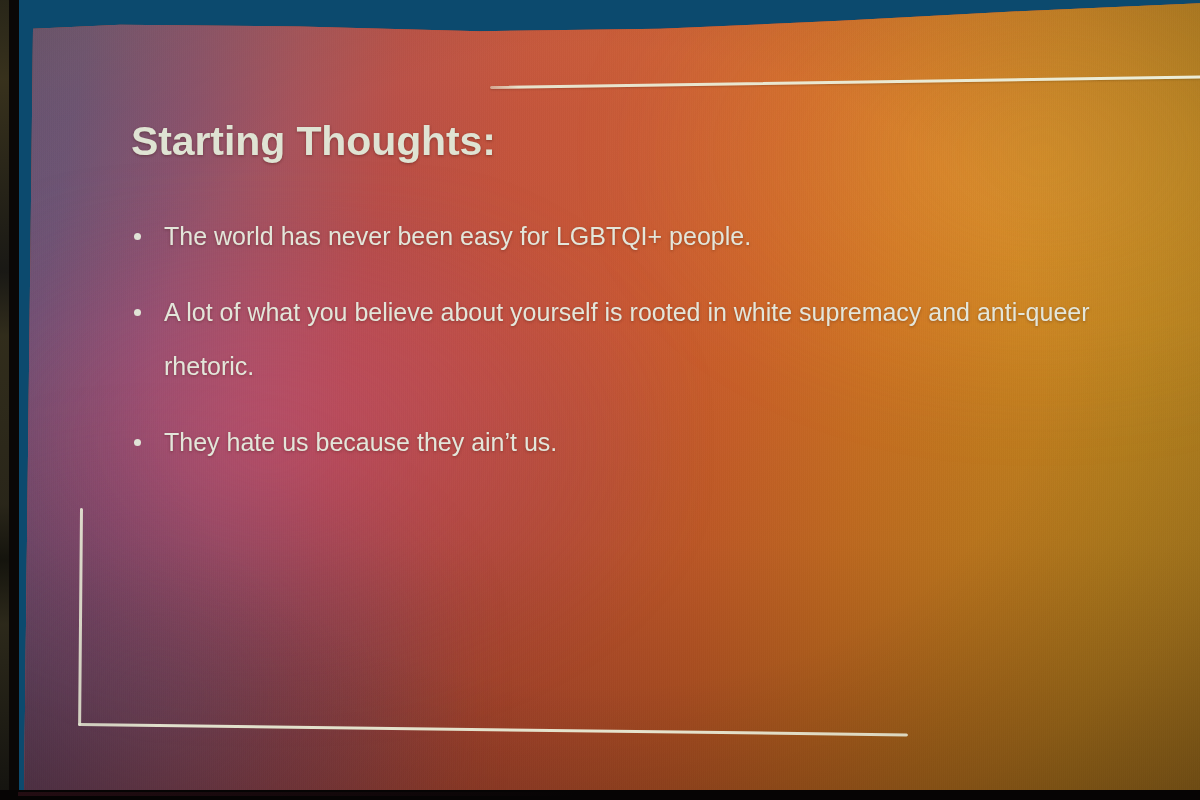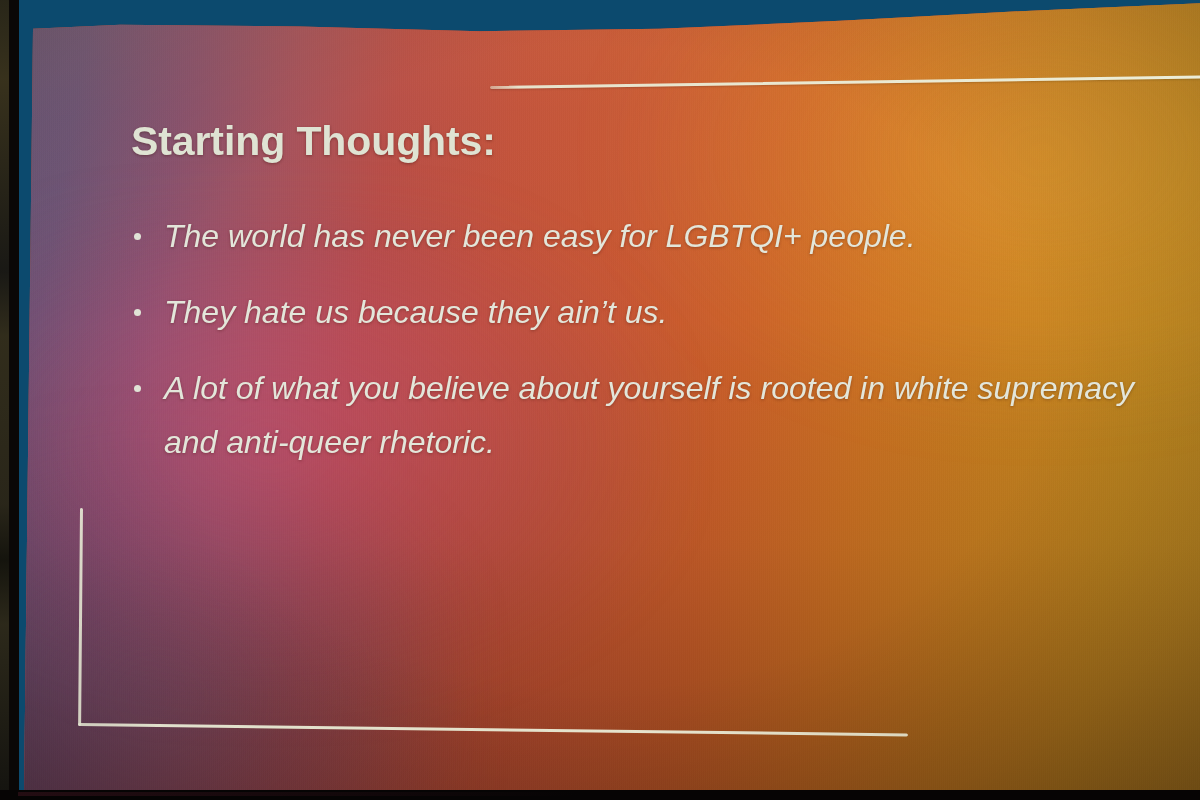--- a/index.html
+++ b/index.html
@@ -234,25 +234,24 @@
     top: 209px;
     width: 1040px;
     list-style: none;
     margin: 0;
     padding: 0;
   }
   .bullet-item {
     position: relative;
     padding-left: 36px;
     margin-bottom: 22px;
-    font-size: 32px;
+    font-size: 25px;
     line-height: 54px;
     color: #e3e6da;
     text-shadow: 0 1px 3px rgba(60,20,14,.34);
-    font-style: italic;
   }
   .bullet-item:last-child { margin-bottom: 0; }
   .bullet-dot {
     position: absolute;
     left: 6px;
     top: 24px;
     width: 7px;
     height: 7px;
     border-radius: 50%;
     background: #e0e3d6;
@@ -302,25 +301,25 @@
 
       <div id="slide-title">Starting Thoughts:</div>
 
       <ul id="bullet-list">
         <li class="bullet-item">
           <span class="bullet-dot"></span>
           <span class="bullet-text">The world has never been easy for LGBTQI+ people.</span>
         </li>
         <li class="bullet-item">
           <span class="bullet-dot"></span>
-          <span class="bullet-text">They hate us because they ain’t us.</span>
+          <span class="bullet-text">A lot of what you believe about yourself is rooted in white supremacy and anti-queer rhetoric.</span>
         </li>
         <li class="bullet-item">
           <span class="bullet-dot"></span>
-          <span class="bullet-text">A lot of what you believe about yourself is rooted in white supremacy and anti-queer rhetoric.</span>
+          <span class="bullet-text">They hate us because they ain’t us.</span>
         </li>
       </ul>
 
     </div>
   </div>
 
   <div class="room-bottom"></div>
   <div class="room-bottom-sliver"></div>
 
 </div>

